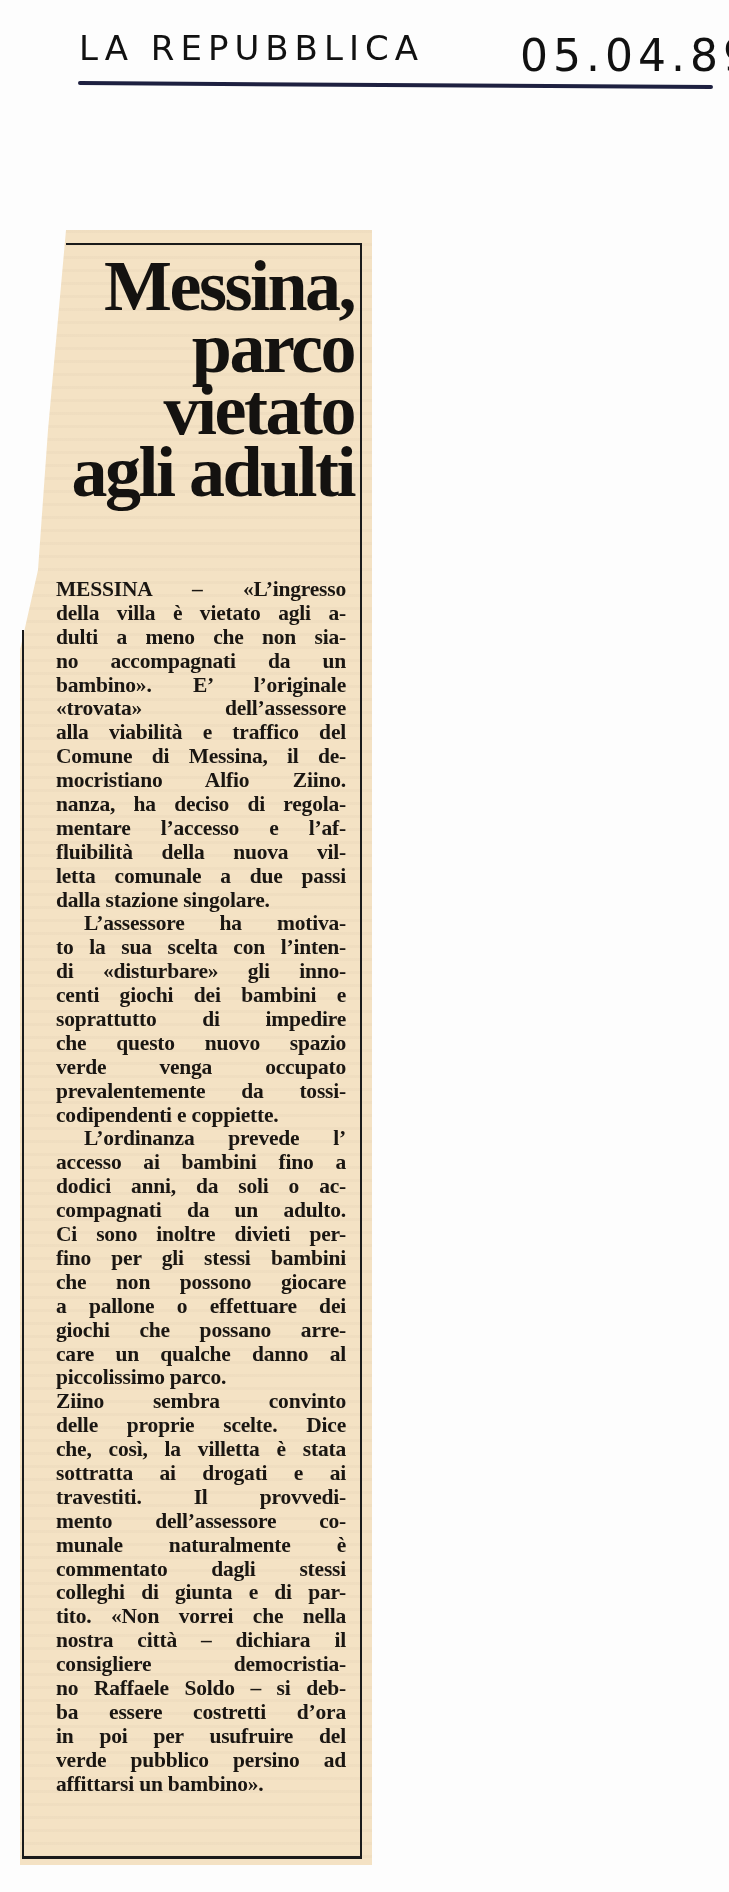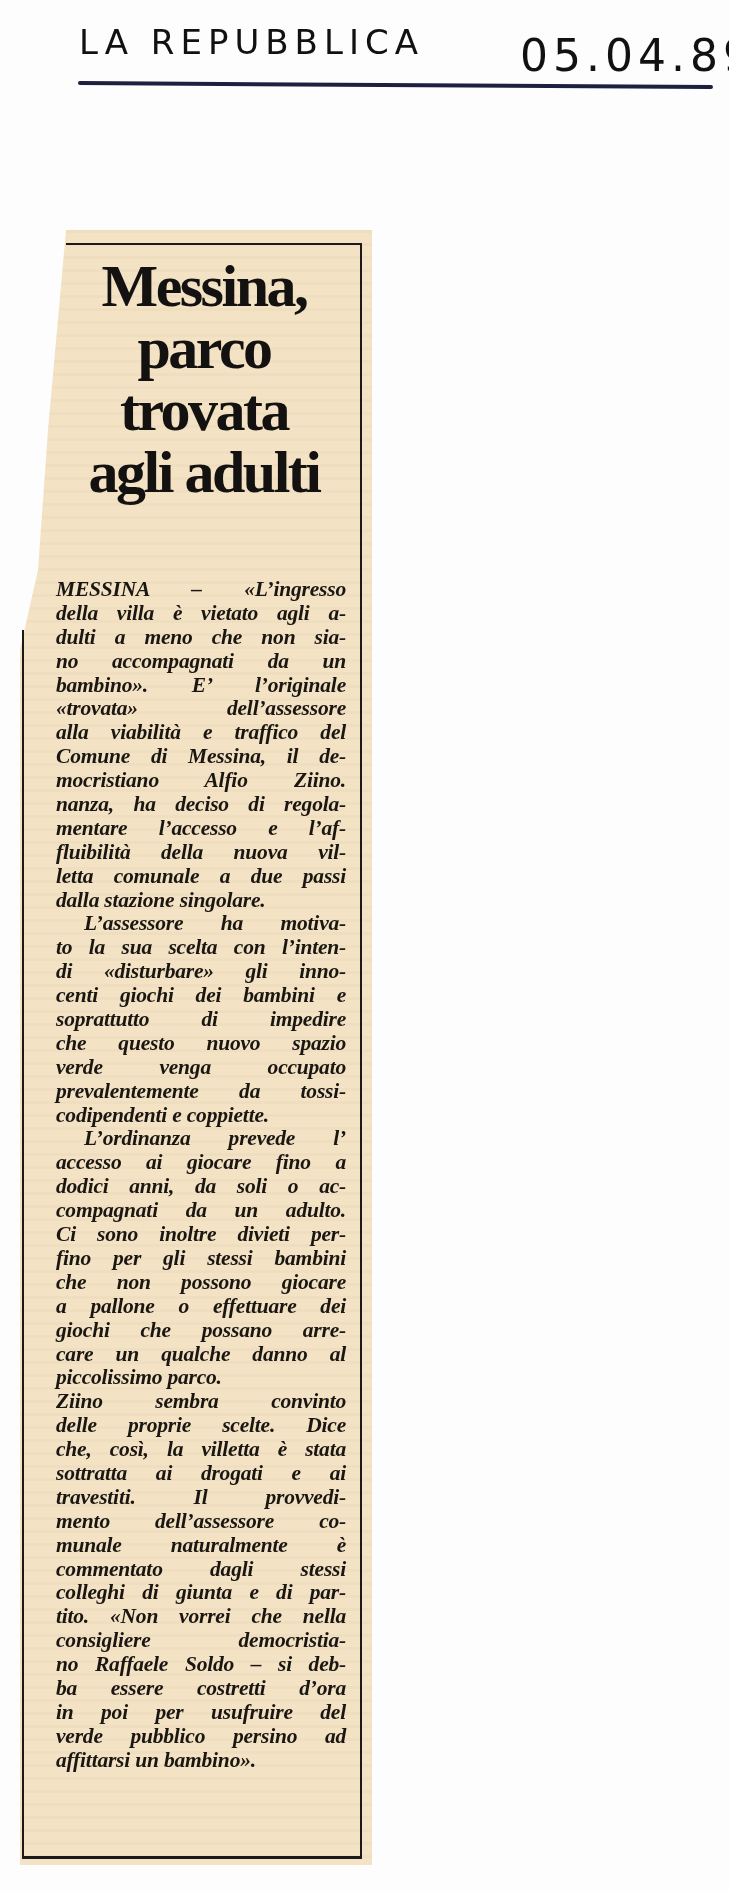--- a/index.html
+++ b/index.html
@@ -6,21 +6,21 @@
   body {
     width:729px; height:1892px; position:relative; overflow:hidden;
     background:#fdfdfd;
     font-family:"Liberation Serif", serif;
   }
   .handwritten-header {
     position:absolute; left:75px; top:20px; width:640px; height:60px;
     font-family:"DejaVu Sans", sans-serif; font-weight:normal;
     color:#111; letter-spacing:6px; font-size:34px; white-space:nowrap;
   }
-  .handwritten-header .pub { position:absolute; left:4px; top:2px;text-align:center; }
+  .handwritten-header .pub { position:absolute; left:4px; top:8px;text-align:center; }
   .handwritten-header .date { position:absolute; left:445px; top:10px; letter-spacing:5px; font-size:44px; }
   .header-rule {
     position:absolute; left:78px; top:83px; width:635px; height:4px;
     background:#1e2040; border-radius:2px; transform:rotate(0.35deg);
   }
   .clipping {
     position:absolute; left:20px; top:230px; width:352px; height:1635px;
     background:#f4e2c4;
     clip-path: polygon(46px 0, 352px 0, 352px 1635px, 0 1635px, 0 420px, 18px 340px, 28px 200px);
   }
@@ -29,31 +29,31 @@
     background:repeating-linear-gradient(180deg, rgba(160,140,120,0.05) 0 3px, rgba(0,0,0,0) 3px 13px);
   }
   .border-top { position:absolute; left:66px; top:243px; width:296px; height:2px; background:#1a1a1a; }
   .border-right { position:absolute; left:360px; top:243px; width:2px; height:1615px; background:#1a1a1a; }
   .border-bottom { position:absolute; left:22px; top:1856px; width:340px; height:3px; background:#1a1a1a; }
   .border-left { position:absolute; left:22px; top:630px; width:2px; height:1228px; background:#1a1a1a; }
 
   .headline {
     position:absolute; left:54px; top:255px; width:300px;
     font-family:"Liberation Serif", serif; font-weight:bold;
-    font-size:60px; line-height:62px; color:#141210; text-align:center;
+    font-size:72px; line-height:62px; color:#141210; text-align:right;
     letter-spacing:-2.5px;
   }
   .headline div { white-space:nowrap; }
   .body-text {
     position:absolute; left:56px; top:578px; width:290px;
     font-family:"Liberation Serif", serif; font-weight:bold;
     font-size:21.5px; line-height:23.9px; color:#1a1612;
     text-align:justify; letter-spacing:-0.2px;
   }
-  .body-text .line { display:block; text-align:justify; text-align-last:justify; white-space:nowrap; height:23.9px;font-style:italic; }
+  .body-text .line { display:block; text-align:justify; text-align-last:justify; white-space:nowrap; height:23.9px; }
   .body-text .line.last { text-align-last:left; }
   .body-text .line.indent { padding-left:28px; }
 </style>
 </head>
 <body>
 
 <div class="handwritten-header">
   <span class="pub">LA REPUBBLICA</span>
   <span class="date">05.04.89</span>
 </div>
@@ -61,21 +61,21 @@
 
 <div class="clipping"></div>
 <div class="border-top"></div>
 <div class="border-right"></div>
 <div class="border-bottom"></div>
 <div class="border-left"></div>
 
 <div class="headline">
   <div>Messina,</div>
   <div>parco</div>
-  <div>trovata</div>
+  <div>vietato</div>
   <div>agli adulti</div>
 </div>
 
 <div class="body-text" id="article-body">
     <span class="line">MESSINA – «L’ingresso</span>
     <span class="line">della villa è vietato agli a-</span>
     <span class="line">dulti a meno che non sia-</span>
     <span class="line">no accompagnati da un</span>
     <span class="line">bambino». E’ l’originale</span>
     <span class="line">«trovata» dell’assessore</span>
@@ -90,39 +90,40 @@
     <span class="line indent">L’assessore ha motiva-</span>
     <span class="line">to la sua scelta con l’inten-</span>
     <span class="line">di «disturbare» gli inno-</span>
     <span class="line">centi giochi dei bambini e</span>
     <span class="line">soprattutto di impedire</span>
     <span class="line">che questo nuovo spazio</span>
     <span class="line">verde venga occupato</span>
     <span class="line">prevalentemente da tossi-</span>
     <span class="line last">codipendenti e coppiette.</span>
     <span class="line indent">L’ordinanza prevede l’</span>
-    <span class="line">accesso ai giocare fino a</span>
+    <span class="line">accesso ai bambini fino a</span>
     <span class="line">dodici anni, da soli o ac-</span>
     <span class="line">compagnati da un adulto.</span>
     <span class="line">Ci sono inoltre divieti per-</span>
     <span class="line">fino per gli stessi bambini</span>
     <span class="line">che non possono giocare</span>
     <span class="line">a pallone o effettuare dei</span>
     <span class="line">giochi che possano arre-</span>
     <span class="line">care un qualche danno al</span>
     <span class="line last">piccolissimo parco.</span>
     <span class="line">Ziino sembra convinto</span>
     <span class="line">delle proprie scelte. Dice</span>
     <span class="line">che, così, la villetta è stata</span>
     <span class="line">sottratta ai drogati e ai</span>
     <span class="line">travestiti. Il provvedi-</span>
     <span class="line">mento dell’assessore co-</span>
     <span class="line">munale naturalmente è</span>
     <span class="line">commentato dagli stessi</span>
     <span class="line">colleghi di giunta e di par-</span>
     <span class="line">tito. «Non vorrei che nella</span>
+    <span class="line">nostra città – dichiara il</span>
     <span class="line">consigliere democristia-</span>
     <span class="line">no Raffaele Soldo – si deb-</span>
     <span class="line">ba essere costretti d’ora</span>
     <span class="line">in poi per usufruire del</span>
     <span class="line">verde pubblico persino ad</span>
     <span class="line last">affittarsi un bambino».</span>
   </div>
 
 </body></html>

